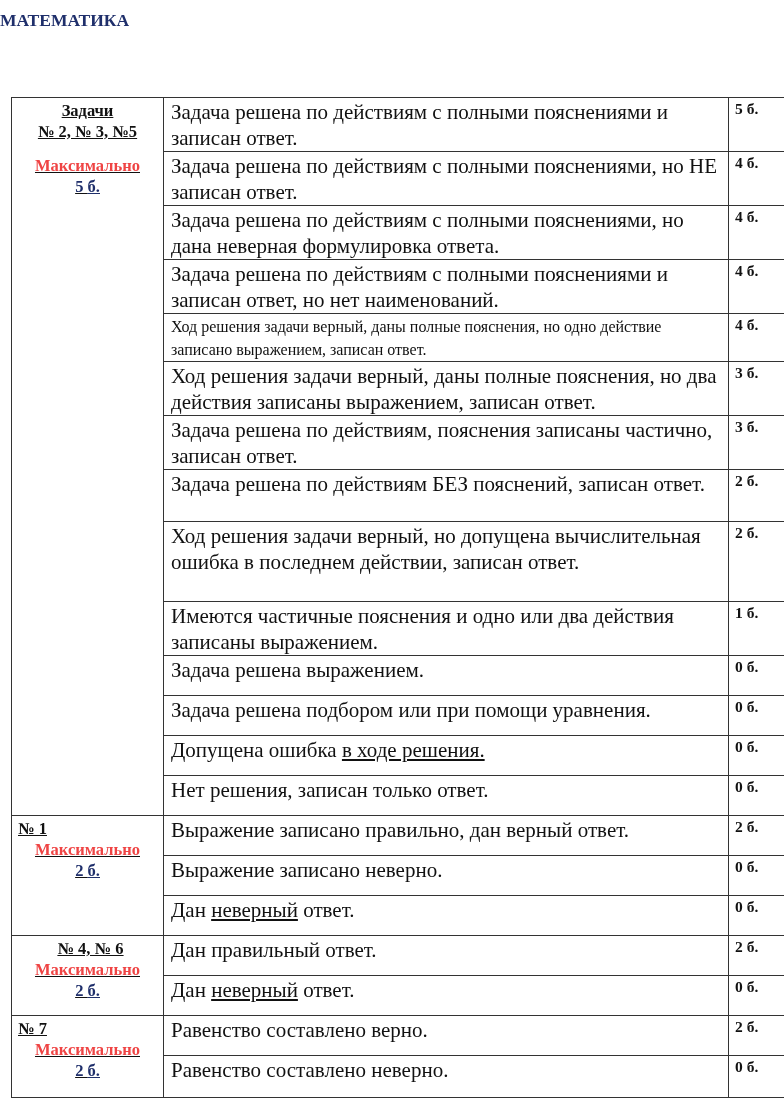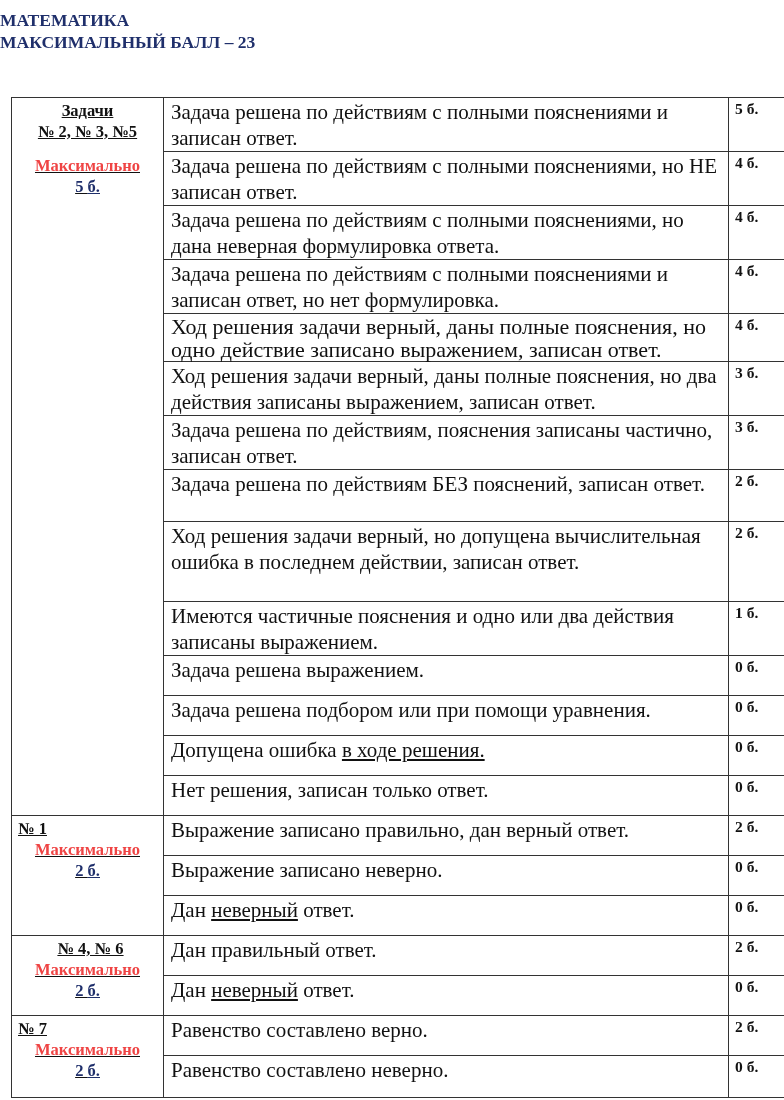--- a/index.html
+++ b/index.html
@@ -5,33 +5,32 @@
   html, body { margin: 0; padding: 0; background: #ffffff; }
   body { width: 784px; height: 1100px; position: relative; overflow: hidden;
          font-family: "Liberation Serif", serif; color: #111; }
   .header { position: absolute; left: 0; top: 9px; width: 784px; text-align: left;
             color: #1f2f6b; font-weight: bold; font-size: 17.5px; line-height: 22px; }
   table.crit { position: absolute; left: 11px; top: 97px; border-collapse: collapse;
                table-layout: fixed; width: 761px; }
   table.crit td { border: 1.3px solid #333; vertical-align: top; padding: 0; }
   td.group { width: 151px; text-align: center; font-weight: bold; font-size: 16.5px; line-height: 21px; padding-top: 2px !important; text-decoration: underline; }
   td.desc { width: 551px; font-size: 21px; line-height: 26px; padding: 1px 6px 0 7px !important; }
-  td.desc.small { font-size: 22px; line-height: 23px; margin-top: 28px; }
+  td.desc.small { font-size: 16px; line-height: 23px; margin-top: 28px; }
   td.score { width: 57px; font-weight: bold; font-size: 15.5px; padding: 2px 0 0 6px !important; }
   .grp-title { display: block; }
   .grp-max { color: #ef4444; display: block; }
   .grp-max-val { color: #1f2f6b; display: block; }
   .u { text-decoration: underline; }
 </style>
 </head>
 <body>
 
 <div class="header">
   <div>МАТЕМАТИКА</div>
-  <div>МАКСИМАЛЬНЫЙ БАЛЛ – 23</div>
 </div>
 
 <table class="crit">
   <tbody>
 
     <tr style="height:53px">
       <td class="group" rowspan="14">
         <span class="grp-title">Задачи</span>
         <span class="grp-title">№ 2, № 3, №5</span>
         <span style="display:block;height:13px"></span>
@@ -43,21 +42,21 @@
     </tr>
     <tr style="height:53px">
       <td class="desc">Задача решена по действиям с полными пояснениями, но НЕ записан ответ.</td>
       <td class="score">4 б.</td>
     </tr>
     <tr style="height:53px">
       <td class="desc">Задача решена по действиям с полными пояснениями, но дана неверная формулировка ответа.</td>
       <td class="score">4 б.</td>
     </tr>
     <tr style="height:53px">
-      <td class="desc">Задача решена по действиям с полными пояснениями и записан ответ, но нет формулировка.</td>
+      <td class="desc">Задача решена по действиям с полными пояснениями и записан ответ, но нет наименований.</td>
       <td class="score">4 б.</td>
     </tr>
     <tr style="height:48px">
       <td class="desc small">Ход решения задачи верный, даны полные пояснения, но одно действие записано выражением, записан ответ.</td>
       <td class="score">4 б.</td>
     </tr>
     <tr style="height:52px">
       <td class="desc">Ход решения задачи верный, даны полные пояснения, но два действия записаны выражением, записан ответ.</td>
       <td class="score">3 б.</td>
     </tr>

